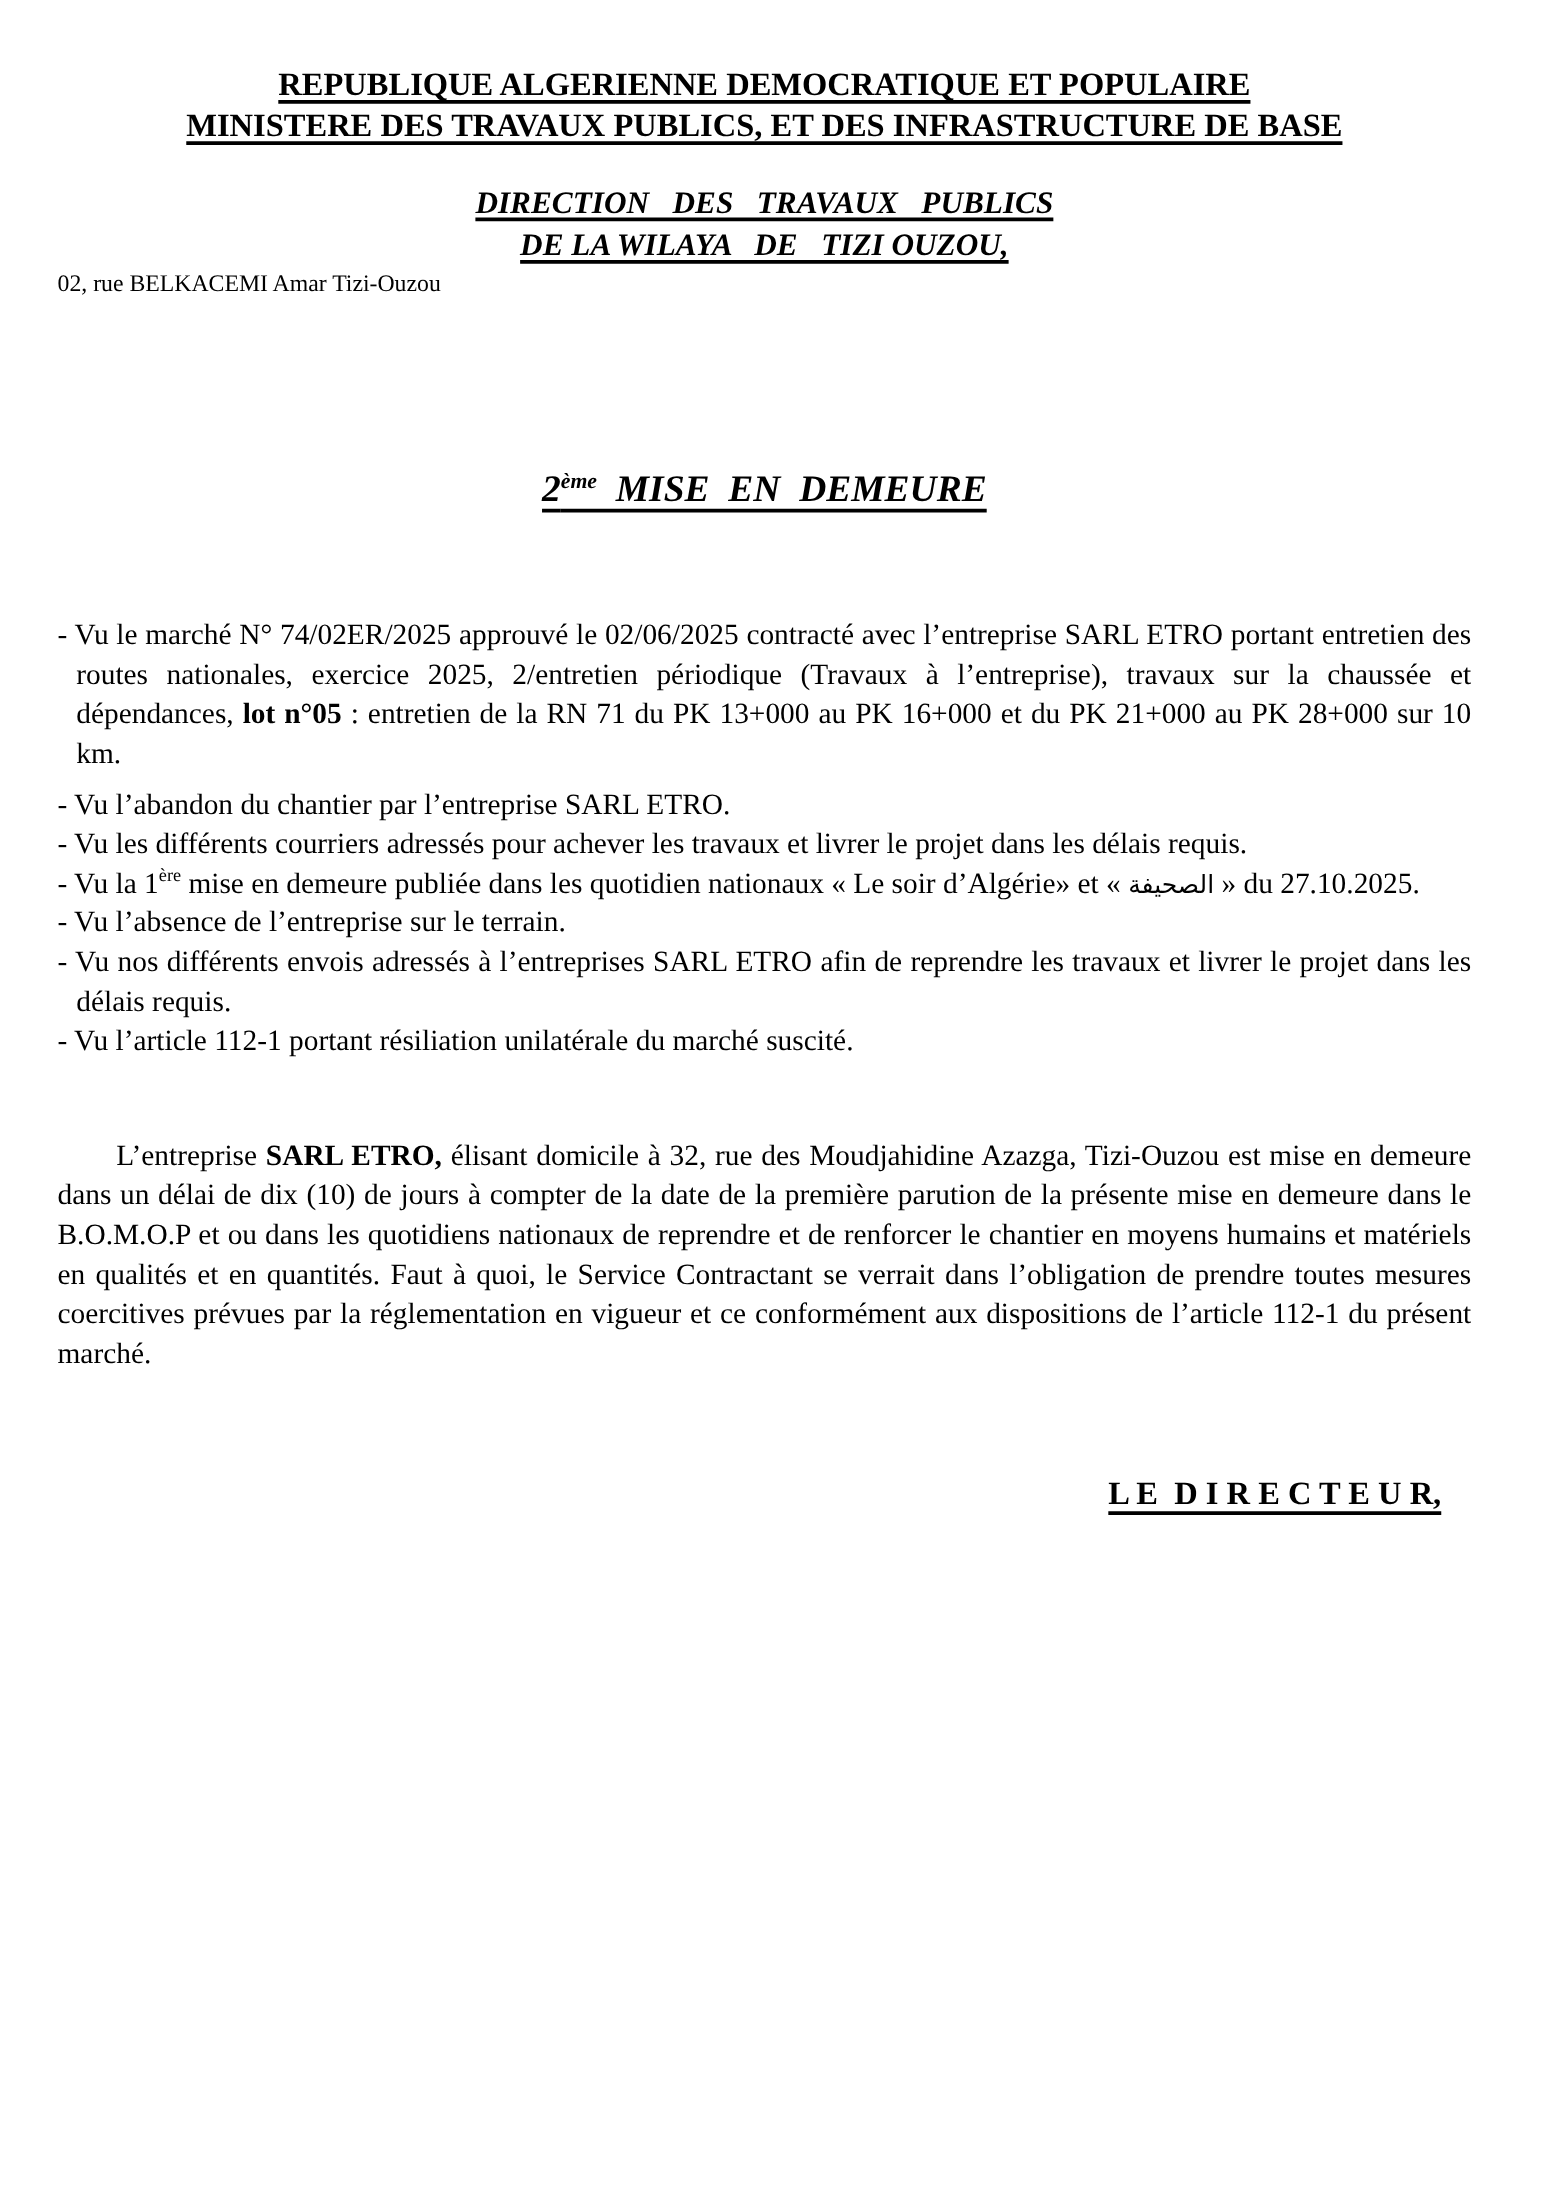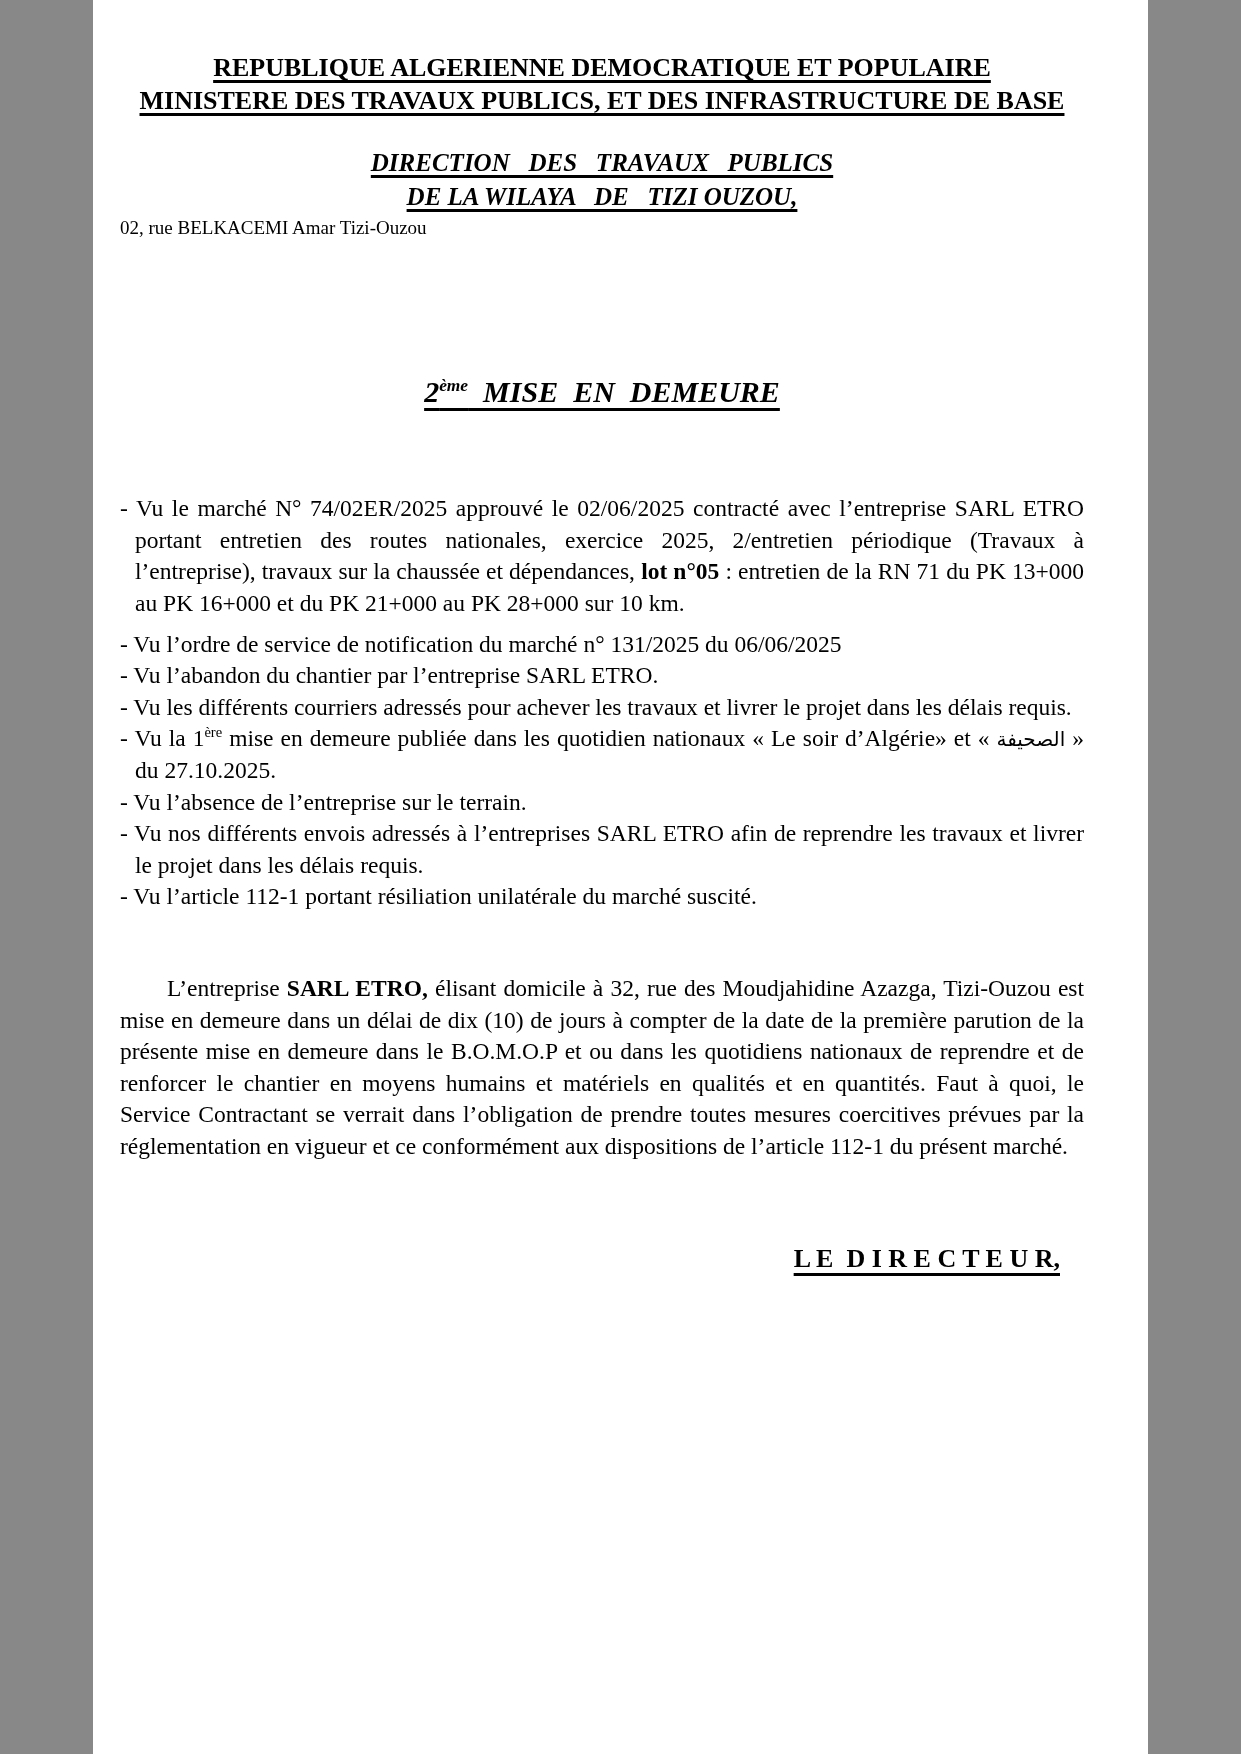--- a/index.html
+++ b/index.html
@@ -2,28 +2,28 @@
 <html lang="fr"><head>
 <meta charset="utf-8">
 <style>
   html, body {
     margin: 0;
     padding: 0;
     background: #888;
   }
   .page {
     position: relative;
-    width: 1055px;
+    width: 1241px;
     min-height: 1754px;
     margin: 0 auto;
     background: #ffffff;
     color: #000000;
     font-family: "Liberation Serif", serif;
     box-sizing: border-box;
-    padding: 52px 64px 20px 27px;
+    padding: 52px 64px 20px 46px;
     display: flex;
     flex-direction: column;
   }
   
   .hdr-line {
     text-align: center;
     font-weight: bold;
     font-size: 26px;
     line-height: 1.26;
     text-decoration: underline;
@@ -140,21 +140,20 @@
   </header>
 
   <h1 class="doc-title">
     <span class="u"><span>2</span><sup>ème</sup><span>  MISE  EN  DEMEURE</span></span>
   </h1>
 
   <section class="body-block">
 
     <p class="vu first"><span>- Vu le marché N° 74/02ER/2025 approuvé le 02/06/2025 contracté avec l’entreprise SARL ETRO portant entretien des routes nationales, exercice 2025, 2/entretien périodique (Travaux à l’entreprise), travaux sur la chaussée et dépendances, </span><span class="b">lot n°05</span><span> : entretien de la RN 71 du PK 13+000 au PK 16+000 et du PK 21+000 au PK 28+000 sur 10 km.</span></p>
 
-    <p class="vu">- Vu l’ordre de service de notification du marché n° 131/2025 du 06/06/2025</p>
 
 
     <p class="vu">- Vu l’abandon du chantier par l’entreprise SARL ETRO.</p>
 
     <p class="vu">- Vu les différents courriers adressés pour achever les travaux et livrer le projet dans les délais requis.</p>
 
     <p class="vu"><span>- Vu la 1</span><sup class="ord">ère</sup><span> mise en demeure publiée dans les quotidien nationaux « Le soir d’Algérie» et « </span><span class="ar">الصحيفة</span><span> » du 27.10.2025.</span></p>
 
     <p class="vu">- Vu l’absence de l’entreprise sur le terrain.</p>
 

